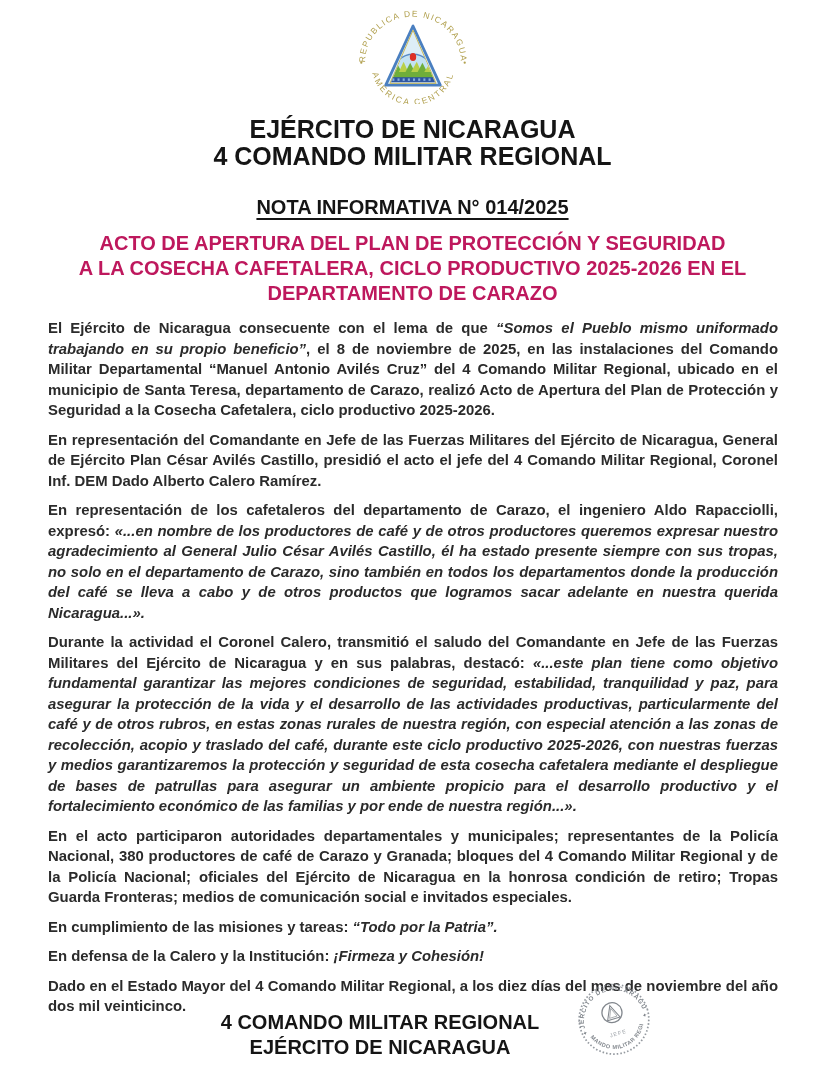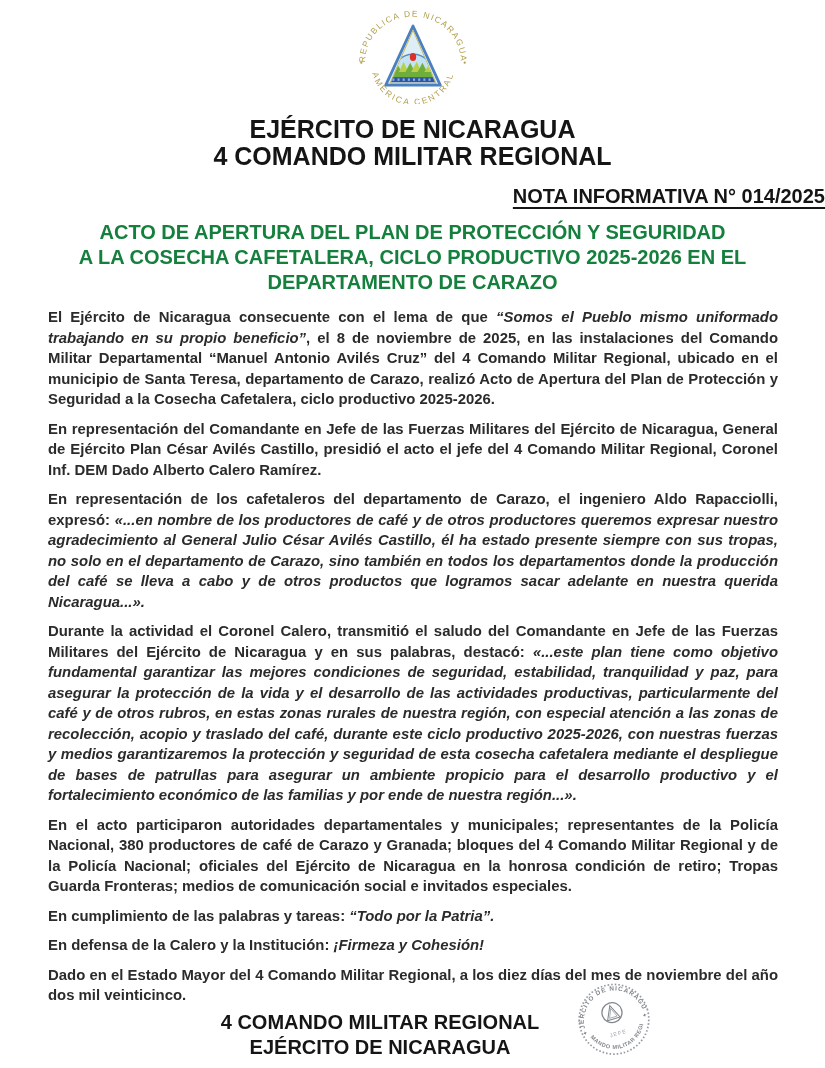--- a/index.html
+++ b/index.html
@@ -14,26 +14,26 @@
   }
   
   .seal-top{display:block;margin:10px auto 0;width:130px;height:94px;}
   .seal-arc-text{fill:#b1a04e;font-size:9px;font-family:"Liberation Sans",sans-serif;letter-spacing:1.6px;}
   
   .org{
     text-align:center;font-weight:bold;font-size:25px;line-height:27px;
     color:#151515;margin-top:12px;
   }
   .note{
-    text-align:right;font-weight:bold;font-size:20px;color:#151515;margin-top:15px;
+    text-align:center;font-weight:bold;font-size:20px;color:#151515;margin-top:26px;
   }
   .note .u{text-decoration:underline;text-decoration-thickness:2px;text-underline-offset:4px;}
   .subject{
     text-align:center;font-weight:bold;font-size:20px;line-height:25px;
-    color:#15803d;margin-top:12px;
+    color:#be185d;margin-top:12px;
   }
   
   .doc-body{
     margin:12px 47px 0 48px;
     font-size:14.9px;line-height:20.5px;
     text-align:justify;color:#2b2b2b;
   }
   .doc-body p{margin:0 0 9px 0;}
   .run{font-weight:bold;font-style:normal;}
   .run-b{font-weight:bold;}
@@ -112,21 +112,21 @@
     <div>A LA COSECHA CAFETALERA, CICLO PRODUCTIVO 2025-2026 EN EL</div>
     <div>DEPARTAMENTO DE CARAZO</div>
   </div>
 
   <div class="doc-body">
     <p><span class="run">El Ejército de Nicaragua consecuente con el lema de que </span><span class="run-bi">“Somos el Pueblo mismo uniformado trabajando en su propio beneficio”</span><span class="run">, el 8 de noviembre de 2025, en las instalaciones del Comando Militar Departamental “Manuel Antonio Avilés Cruz” del 4 Comando Militar Regional, ubicado en el municipio de Santa Teresa, departamento de Carazo, realizó Acto de Apertura del Plan de Protección y Seguridad a la Cosecha Cafetalera, ciclo productivo 2025-2026.</span></p>
     <p><span class="run">En representación del Comandante en Jefe de las Fuerzas Militares del Ejército de Nicaragua, General de Ejército </span><span class="run-b">Plan César Avilés Castillo</span><span class="run">, presidió el acto el jefe del 4 Comando Militar Regional, Coronel Inf. DEM </span><span class="run-b">Dado Alberto Calero Ramírez.</span></p>
     <p><span class="run">En representación de los cafetaleros del departamento de Carazo, el ingeniero </span><span class="run-b">Aldo Rapacciolli</span><span class="run">, expresó: </span><span class="run-bi">«...en nombre de los productores de café y de otros productores queremos expresar nuestro agradecimiento al General Julio César Avilés Castillo, él ha estado presente siempre con sus tropas, no solo en el departamento de Carazo, sino también en todos los departamentos donde la producción del café se lleva a cabo y de otros productos que logramos sacar adelante en nuestra querida Nicaragua...».</span></p>
     <p><span class="run">Durante la actividad el Coronel </span><span class="run-b">Calero</span><span class="run">, transmitió el saludo del Comandante en Jefe de las Fuerzas Militares del Ejército de Nicaragua y en sus palabras, destacó: </span><span class="run-bi">«...este plan tiene como objetivo fundamental garantizar las mejores condiciones de seguridad, estabilidad, tranquilidad y paz, para asegurar la protección de la vida y el desarrollo de las actividades productivas, particularmente del café y de otros rubros, en estas zonas rurales de nuestra región, con especial atención a las zonas de recolección, acopio y traslado del café, durante este ciclo productivo 2025-2026, con nuestras fuerzas y medios garantizaremos la protección y seguridad de esta cosecha cafetalera mediante el despliegue de bases de patrullas para asegurar un ambiente propicio para el desarrollo productivo y el fortalecimiento económico de las familias y por ende de nuestra región...».</span></p>
     <p><span class="run">En el acto participaron autoridades departamentales y municipales; representantes de la Policía Nacional, </span><span class="run-b">380</span><span class="run"> productores de café de Carazo y Granada; bloques del 4 Comando Militar Regional y de la Policía Nacional; oficiales del Ejército de Nicaragua en la honrosa condición de retiro; Tropas Guarda Fronteras; medios de comunicación social e invitados especiales.</span></p>
-    <p><span class="run">En cumplimiento de las palabras y tareas: </span><span class="run-bi">“Todo por la Patria”.</span></p>
+    <p><span class="run">En cumplimiento de las misiones y tareas: </span><span class="run-bi">“Todo por la Patria”.</span></p>
     <p><span class="run">En defensa de la Calero y la Institución: </span><span class="run-bi">¡Firmeza y Cohesión!</span></p>
     <p><span class="run">Dado en el Estado Mayor del 4 Comando Militar Regional, a los diez días del mes de noviembre del año dos mil veinticinco.</span></p>
   </div>
 
   <div class="footer-text">
     <div>4 COMANDO MILITAR REGIONAL</div>
     <div>EJÉRCITO DE NICARAGUA</div>
   </div>
 
   <svg class="stamp" viewBox="0 0 100 100" xmlns="http://www.w3.org/2000/svg">

